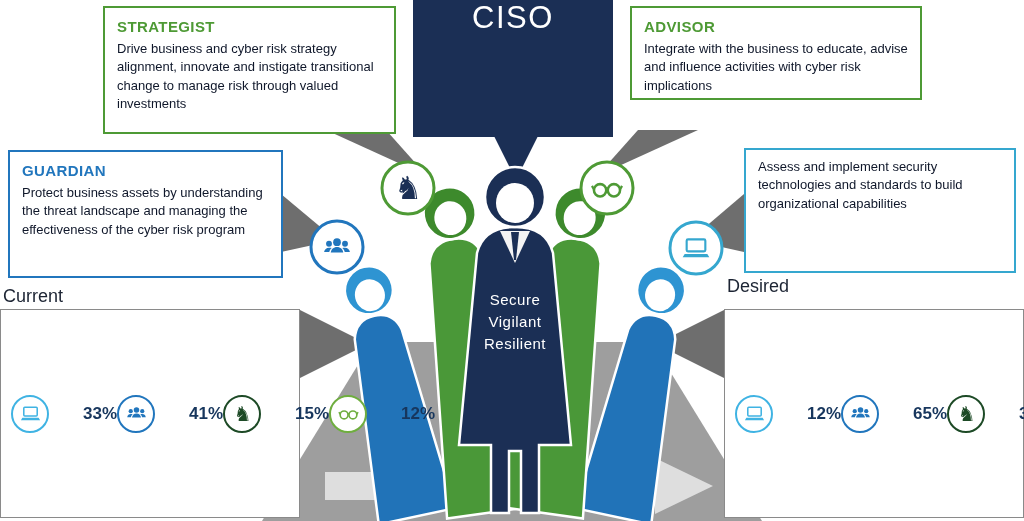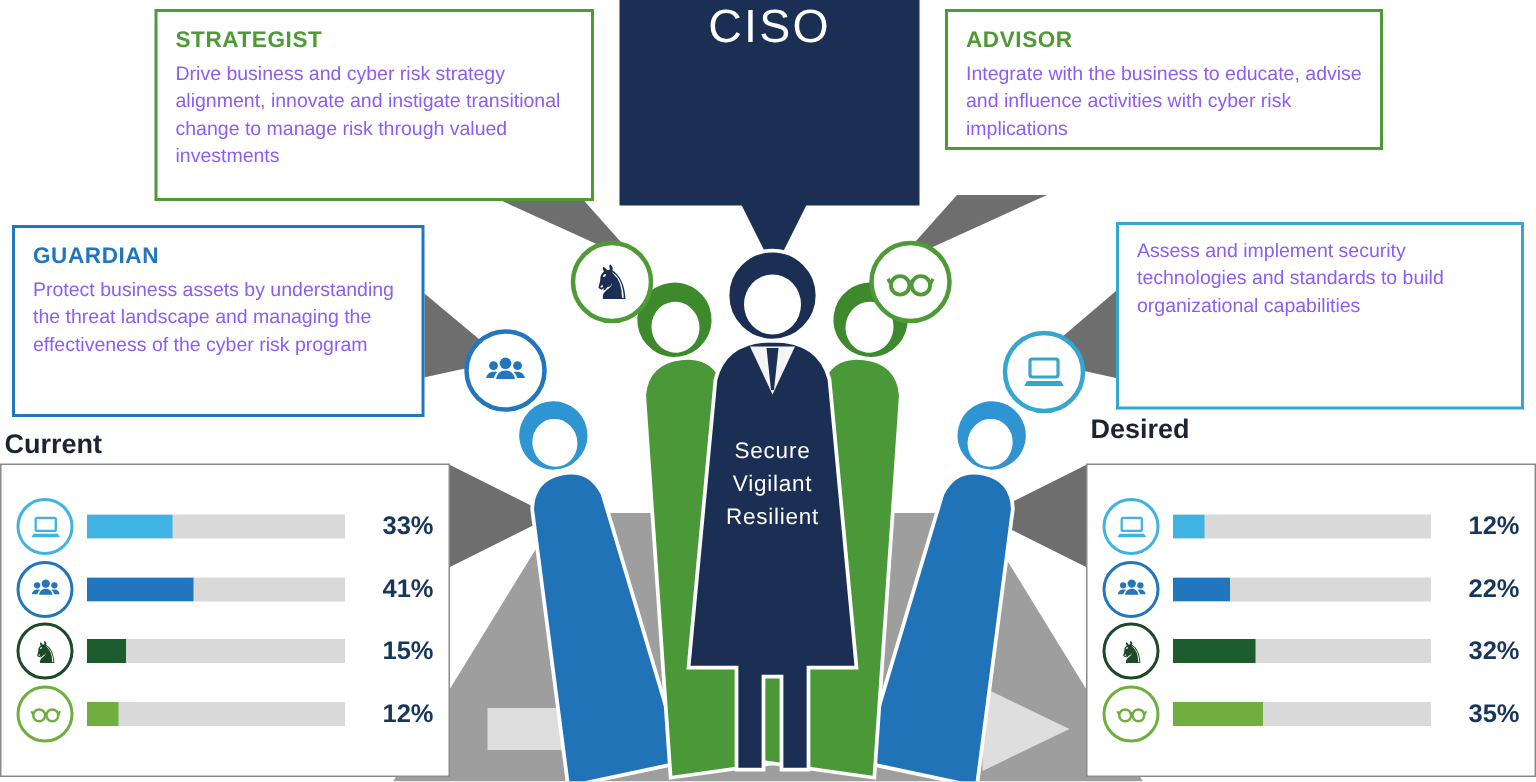--- a/index.html
+++ b/index.html
@@ -9,44 +9,44 @@
     font-family:"Liberation Sans", sans-serif;
   }
   svg.decor { position:absolute; left:0; top:0; z-index:1; }
   svg.figures { position:absolute; left:295px; top:135px; z-index:2; }
 
   .role-box {
     position:absolute; background:#fff; border:2px solid #888;
     box-sizing:border-box; padding:8px 12px; z-index:5;
   }
   .role-title { font-size:15px; font-weight:bold; letter-spacing:.4px; margin:2px 0 5px 0; }
-  .role-desc  { font-size:13px; color:#8b5cf6; line-height:1.42; }
+  .role-desc  { font-size:13px; color:#0f172a; line-height:1.42; }
 
   #strategist-box   { left:103px; top:6px;   width:293px; height:128px; }
   #advisor-box      { left:630px; top:6px;   width:292px; height:94px; }
   #guardian-box     { left:8px;   top:150px; width:275px; height:128px; }
   #technologist-box { left:744px; top:148px; width:272px; height:125px; }
 
   #ciso-box {
     position:absolute; left:413px; top:0; width:200px; height:137px;
     background:#1b2f55; color:#fff; z-index:5;
     display:flex; align-items:flex-start; justify-content:center;
     font-size:31px; font-weight:500; letter-spacing:1.5px;
   }
 
   .panel-title {
-    position:absolute; z-index:6; font-size:18px; font-weight:bold; color:#1c2433;
+    position:absolute; z-index:6; font-size:18px; font-weight:normal; color:#1c2433;
   }
   #current-title { left:3px;   top:286px; }
   #desired-title { left:727px; top:276px; }
 
   .panel {
     position:absolute; top:309px; width:300px; height:209px; z-index:6;
     background:#fff; border:1px solid #8a8a8a; box-sizing:border-box;
-    display:flex; flex-direction:column; justify-content:space-evenly;
+    display:flex; flex-direction:row; justify-content:space-evenly;
     padding:19px 10px;
   }
   #current-panel { left:0; }
   #desired-panel { left:724px; }
 
   .bar-row { display:flex; align-items:center; gap:9px; }
   .row-icon {
     width:34px; height:34px; flex:0 0 auto; border:2px solid currentColor;
     border-radius:50%; display:flex; align-items:center; justify-content:center;
     background:#fff;
@@ -238,21 +238,21 @@
   </div>
   <div class="bar-row">
     <span class="row-icon" style="color: rgb(33, 118, 189);">
         <svg viewBox="0 0 24 24">
           <use href="#sym-people"></use>
         </svg>
       </span>
     <span class="bar-track">
         <span class="bar-fill" style="width: 22%; background: rgb(33, 118, 189);"></span>
       </span>
-    <span class="bar-value">22%</span>
+    <span class="bar-value">65%</span>
   </div>
   <div class="bar-row">
     <span class="row-icon" style="color: rgb(29, 74, 38);">
         <svg viewBox="0 0 24 24">
           <use href="#sym-knight"></use>
         </svg>
       </span>
     <span class="bar-track">
         <span class="bar-fill" style="width: 32%; background: rgb(29, 92, 44);"></span>
       </span>

